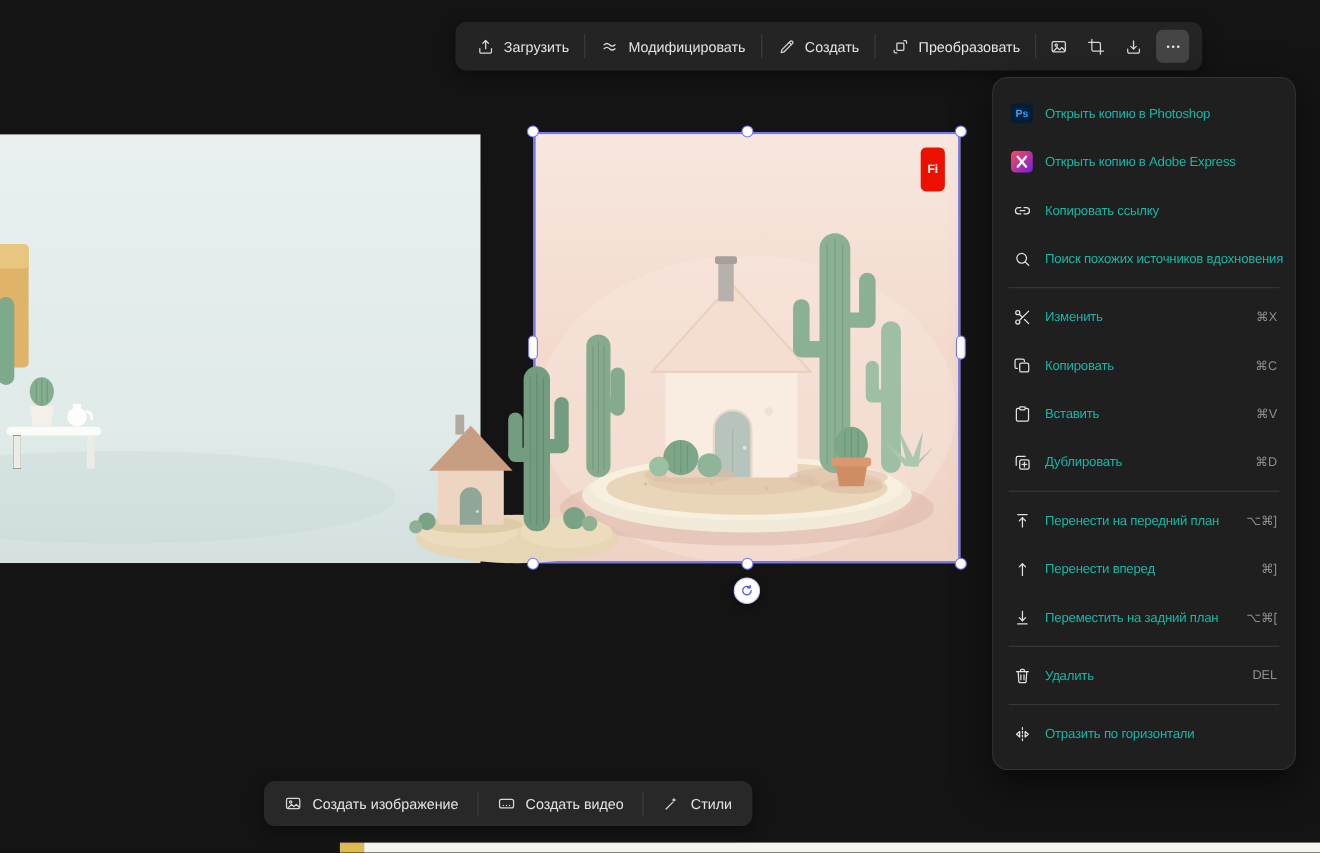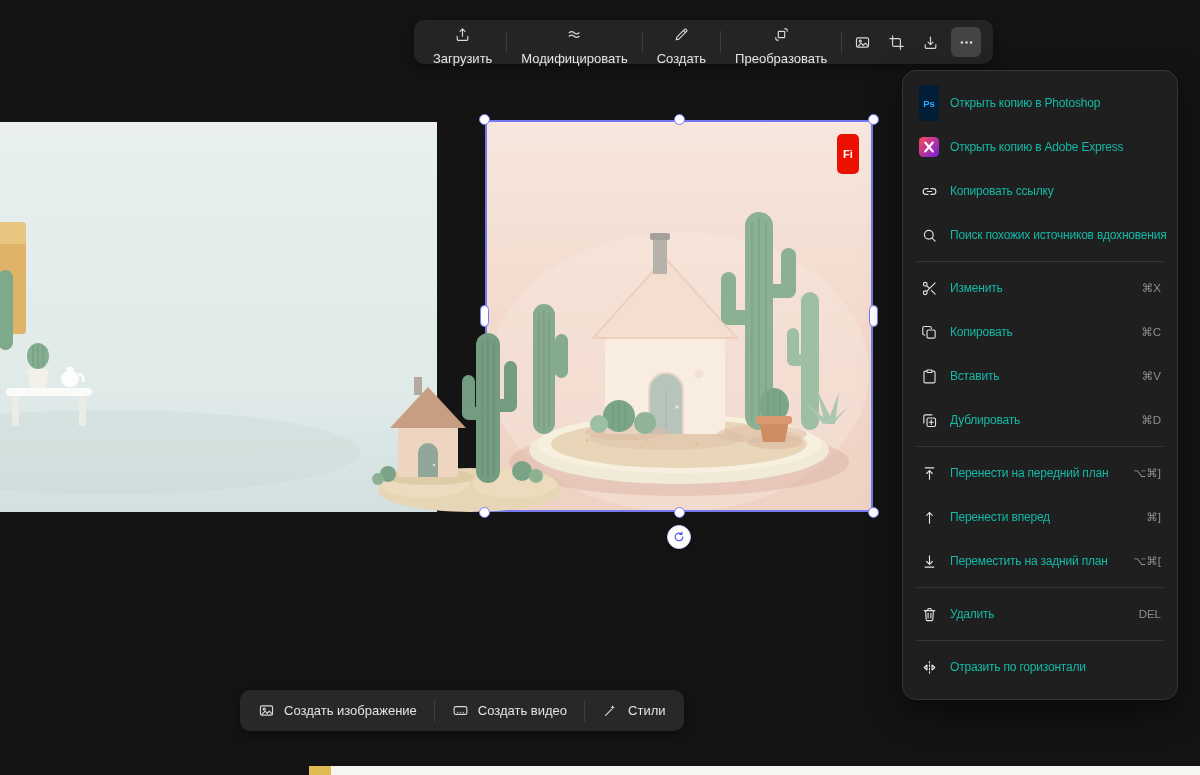--- a/index.html
+++ b/index.html
@@ -41,44 +41,44 @@
   
   .sliver-w { position:absolute; left:331px; top:766px; width:869px; height:9px; background:#f6f5f0; z-index:1; }
   .sliver-y { position:absolute; left:309px; top:766px; width:22px; height:9px; background:#e0ba52; z-index:1; }
 
   
   .toolbar { position:absolute; left:414px; top:20px; height:44px; z-index:10;
              background:#242424; border-radius:10px; display:flex; align-items:center;
              padding:0 8px; box-shadow:0 4px 14px rgba(0,0,0,.4); }
   .tb-btn { display:flex; align-items:center; gap:8px; padding:0 11px; height:32px; border:0;
             background:transparent; color:#e4e4e4; font-size:13px; font-family:inherit;
-            border-radius:6px; white-space:nowrap; cursor:default;flex-direction:column; }
+            border-radius:6px; white-space:nowrap; cursor:default; }
   .tb-ibtn { width:34px; height:32px; display:flex; align-items:center; justify-content:center;
              border:0; background:transparent; border-radius:6px; cursor:default; }
   .tb-ibtn.active { background:#454545; width:30px; height:30px; margin:0 4px; }
   .vdiv { width:1px; height:22px; background:#3e3e3e; margin:0 3px; }
   .svgic { width:17px; height:17px; stroke:#d8d8d8; fill:none; stroke-width:1.6;
            stroke-linecap:round; stroke-linejoin:round; flex:0 0 auto; }
   .dots circle { fill:#e6e6e6; stroke:none; }
 
   
   .menu { position:absolute; left:902px; top:70px; width:276px; z-index:11;
           background:#1f1f1f; border:1px solid #343434; border-radius:14px;
           padding:10px 0; box-shadow:0 12px 34px rgba(0,0,0,.55); overflow:hidden; }
   .mi { height:44px; display:flex; align-items:center; gap:11px; padding:0 16px; cursor:default; }
   .mic { width:20px; height:20px; display:flex; align-items:center; justify-content:center; flex:0 0 auto; }
   .mic svg.svgic { stroke:#e2e2e2; }
   .ml { font-size:12px; letter-spacing:-0.2px; color:#14b8a6; white-space:nowrap; }
   .ms { margin-left:auto; font-size:11.5px; color:#8f8f8f; white-space:nowrap; }
   .hdiv { height:1px; background:#383838; margin:4px 14px; }
-  .ps-badge { width:20px; height:36px; border-radius:4px; background:#001e36; color:#31a8ff;
+  .ps-badge { width:20px; height:18px; border-radius:4px; background:#001e36; color:#31a8ff;
               font-size:9.5px; font-weight:bold; display:flex; align-items:center; justify-content:center; }
 
   
-  .bbar { position:absolute; left:240px; top:690px; height:41px; z-index:10; background:#282828;
+  .bbar { position:absolute; left:240px; top:710px; height:41px; z-index:10; background:#282828;
           border-radius:10px; display:flex; align-items:center; padding:0 4px;
           box-shadow:0 4px 14px rgba(0,0,0,.4); }
   .bb-btn { display:flex; align-items:center; gap:9px; padding:0 14px; height:33px; border:0;
             background:transparent; color:#e4e4e4; font-size:13px; font-family:inherit;
             border-radius:7px; white-space:nowrap; cursor:default; }
 </style>
 </head>
 <body>
 
 <div class="stage">

